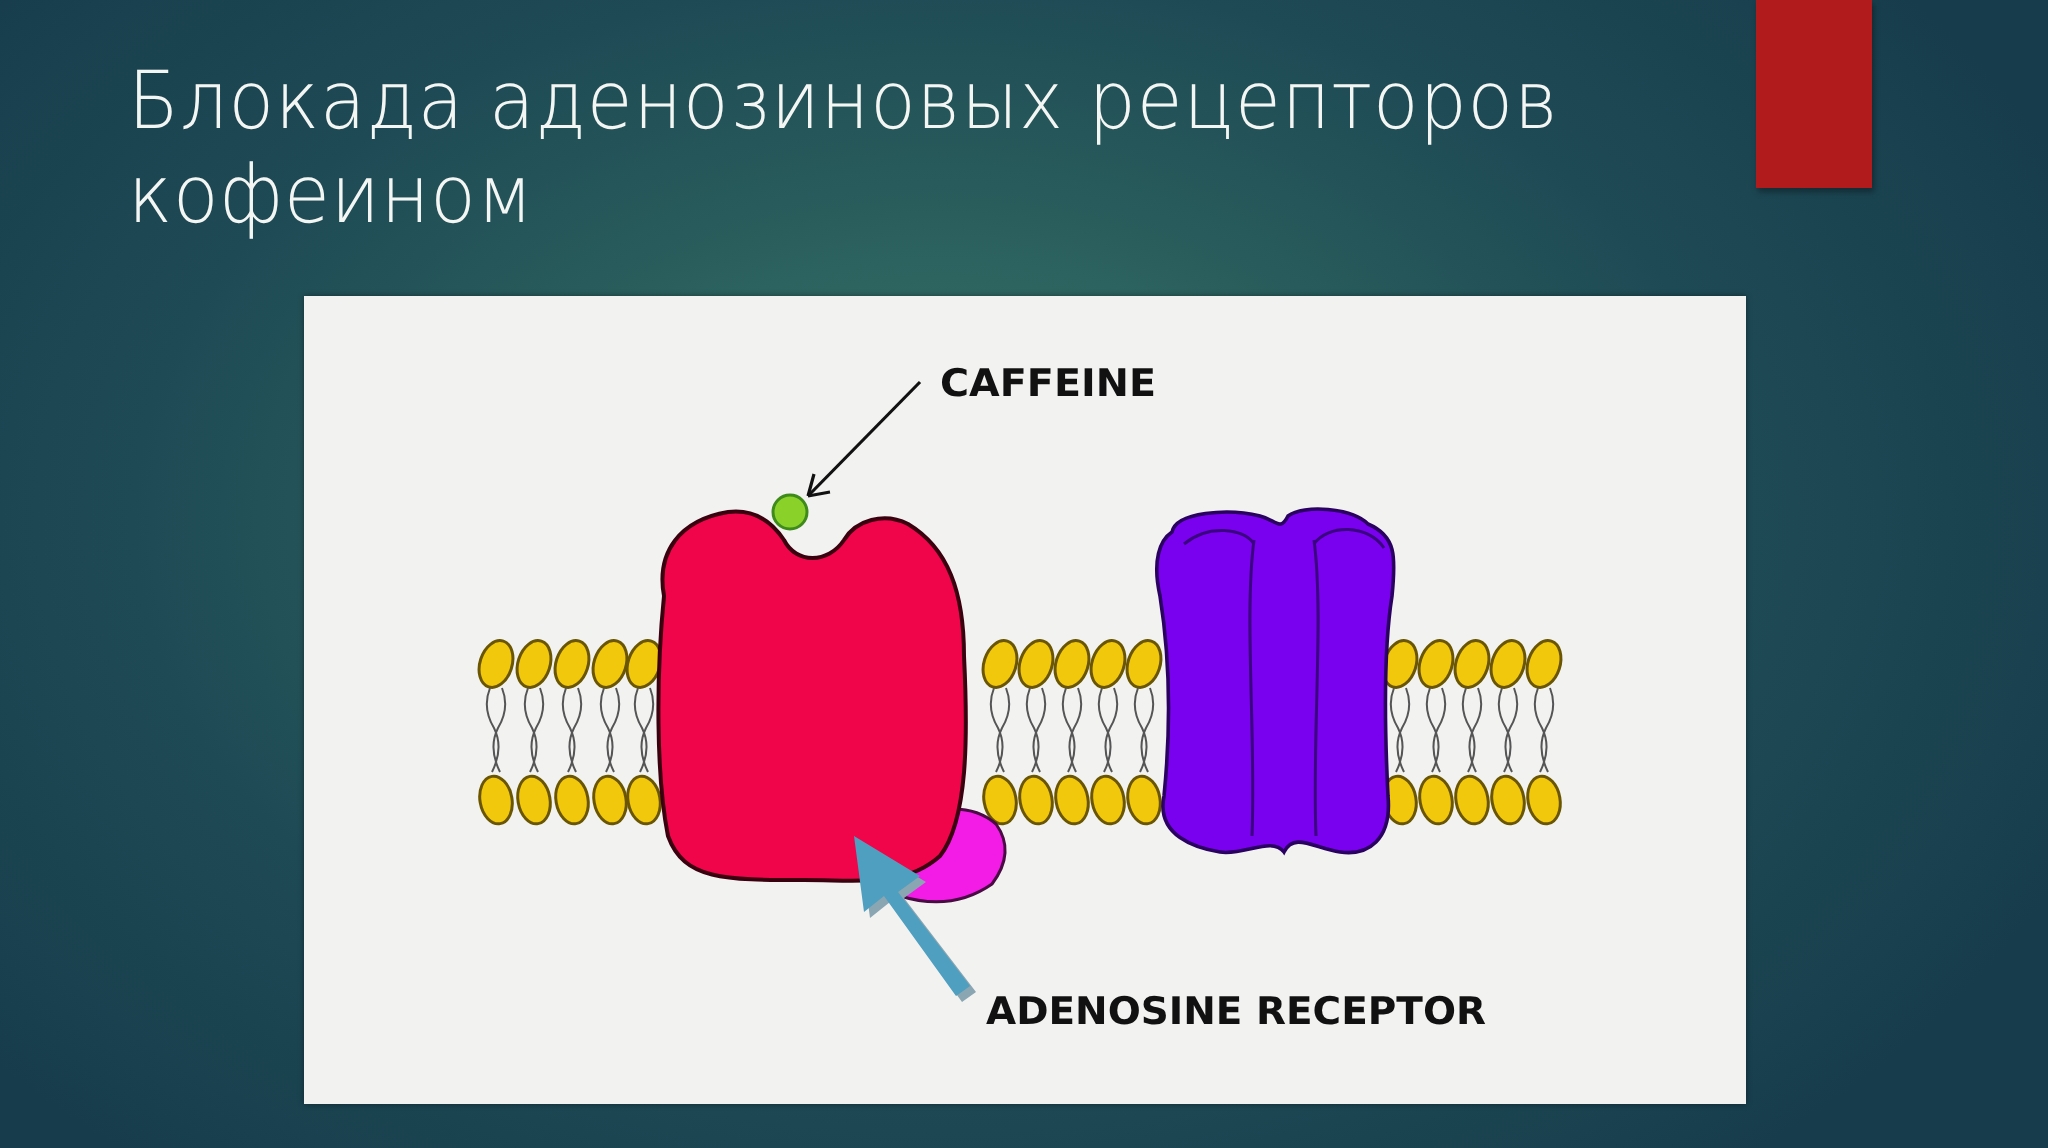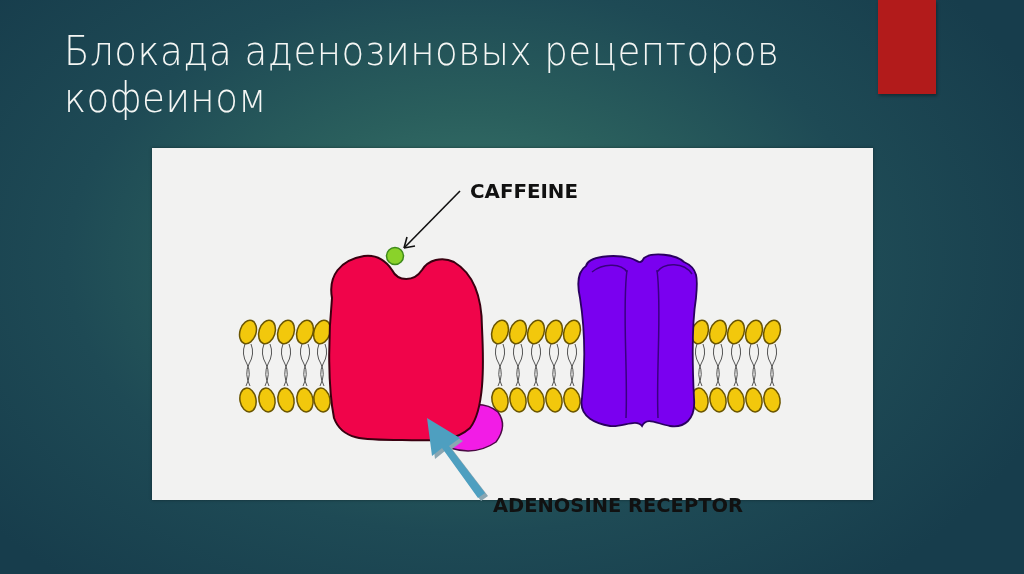--- a/index.html
+++ b/index.html
@@ -2,21 +2,21 @@
 <html><head>
 <meta charset="utf-8">
 <style>
   html,body{margin:0;padding:0;}
   body{width:1024px;height:574px;overflow:hidden;position:relative;
     background:radial-gradient(ellipse 620px 420px at 470px 260px,#3c7a6e 0%,#2a5f5d 35%,#1e4a55 65%,#173d4c 100%);
     font-family:"DejaVu Sans",sans-serif;}
   .accent-bar{position:absolute;left:878px;top:0;width:58px;height:94px;background:#b21b1b;box-shadow:1px 2px 3px rgba(0,0,0,.35);}
   .title{position:absolute;left:64px;top:28px;width:800px;color:#f4f6f4;font-family:"DejaVu Sans",sans-serif;font-weight:200;
     font-size:40px;line-height:47px;letter-spacing:0.5px;transform:scaleX(0.93);transform-origin:left top;}
-  .panel{position:absolute;left:152px;top:148px;width:721px;height:352px;background:#f2f2f1;box-shadow:0 0 3px rgba(0,0,0,.4);}
+  .panel{position:absolute;left:152px;top:148px;width:721px;height:404px;background:#f2f2f1;box-shadow:0 0 3px rgba(0,0,0,.4);}
   svg{position:absolute;left:0;top:0;}
   .lbl{font-family:"DejaVu Sans",sans-serif;font-weight:bold;fill:#111;}
 </style>
 </head>
 <body>
 
 <div class="accent-bar"></div>
 
 <div class="title">
   <div>Блокада аденозиновых рецепторов</div>

